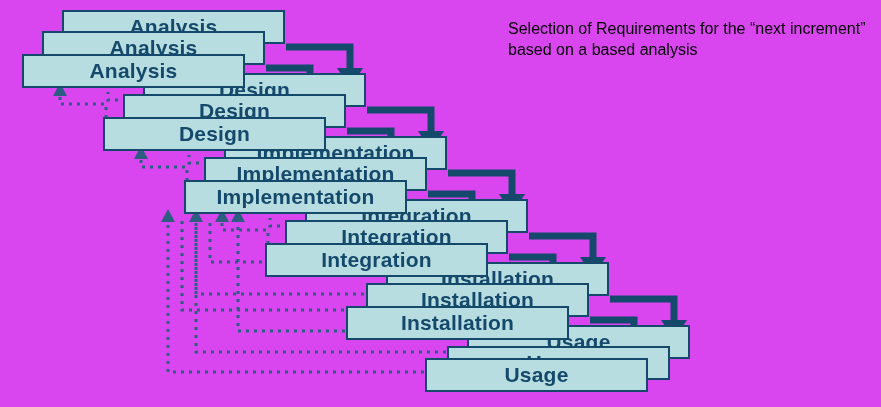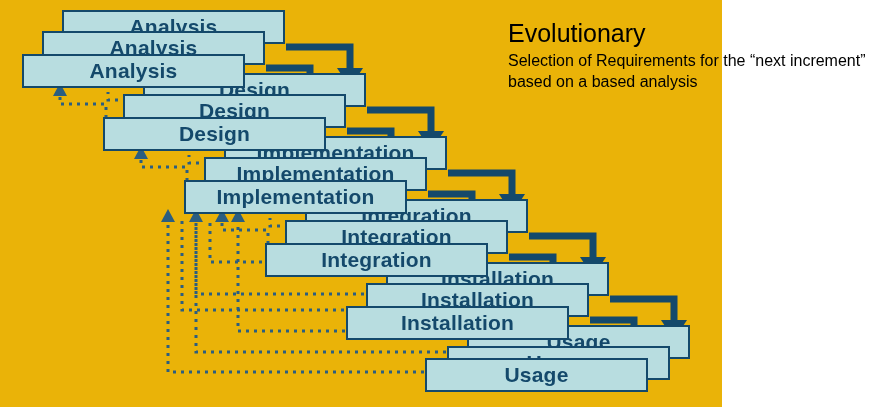--- a/index.html
+++ b/index.html
@@ -10,23 +10,23 @@
   }
   body {
     width: 881px;
     height: 407px;
     overflow: hidden;
     font-family: "Liberation Sans", sans-serif;
     position: relative;
   }
   #canvas {
     position: relative;
-    width: 722px;
+    width: 881px;
     height: 407px;
-    background: #eab308;
+    background: #d946ef;
   }
   #diagram-svg {
     position: absolute;
     left: 0;
     top: 0;
     width: 881px;
     height: 407px;
   }
   .stage-box {
     position: absolute;
@@ -176,17 +176,16 @@
       <polygon points="60,83 67,96 53,96"></polygon>
       <polygon points="141,146 148,159 134,159"></polygon>
       <polygon points="168,209 175,222 161,222"></polygon>
       <polygon points="196,209 203,222 189,222"></polygon>
       <polygon points="222,209 229,222 215,222"></polygon>
       <polygon points="238,209 245,222 231,222"></polygon>
     </g>
   </svg>
 
   <div id="legend">
-    <div id="legend-title">Evolutionary</div>
     <div id="legend-body">Selection of Requirements for the “next increment” based on a based analysis</div>
   </div>
 
 </div>
 
 </body></html>

